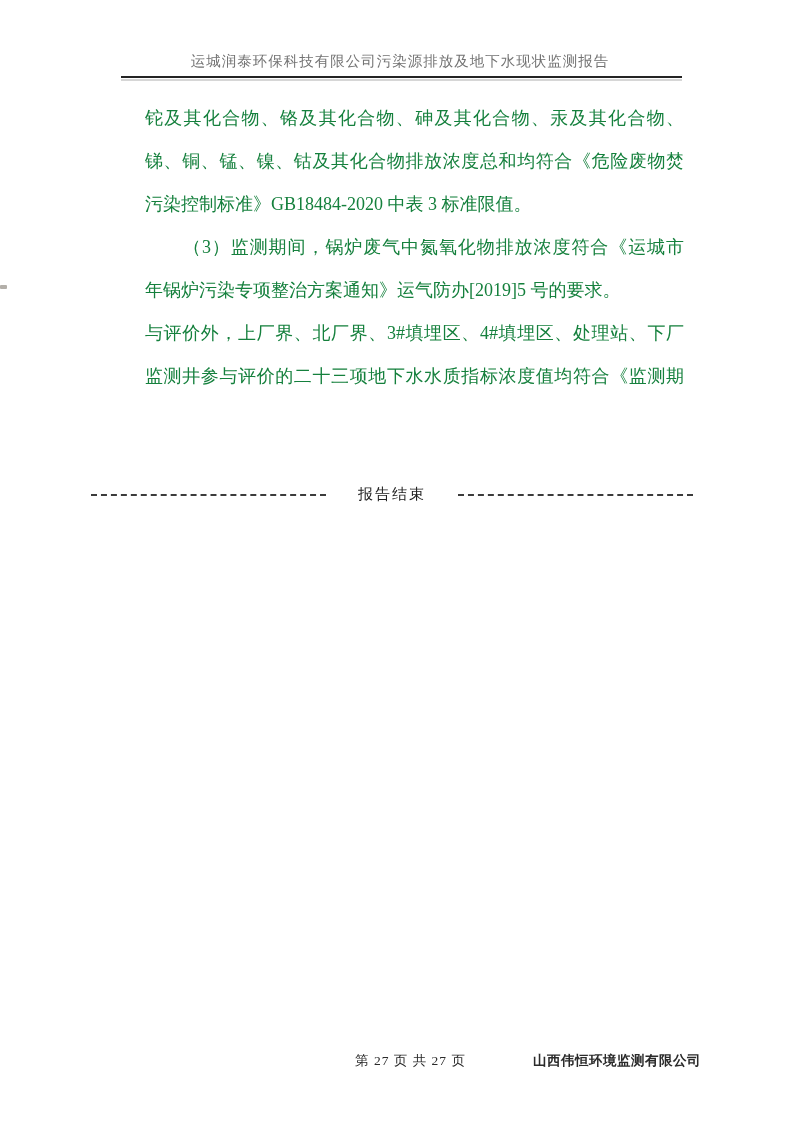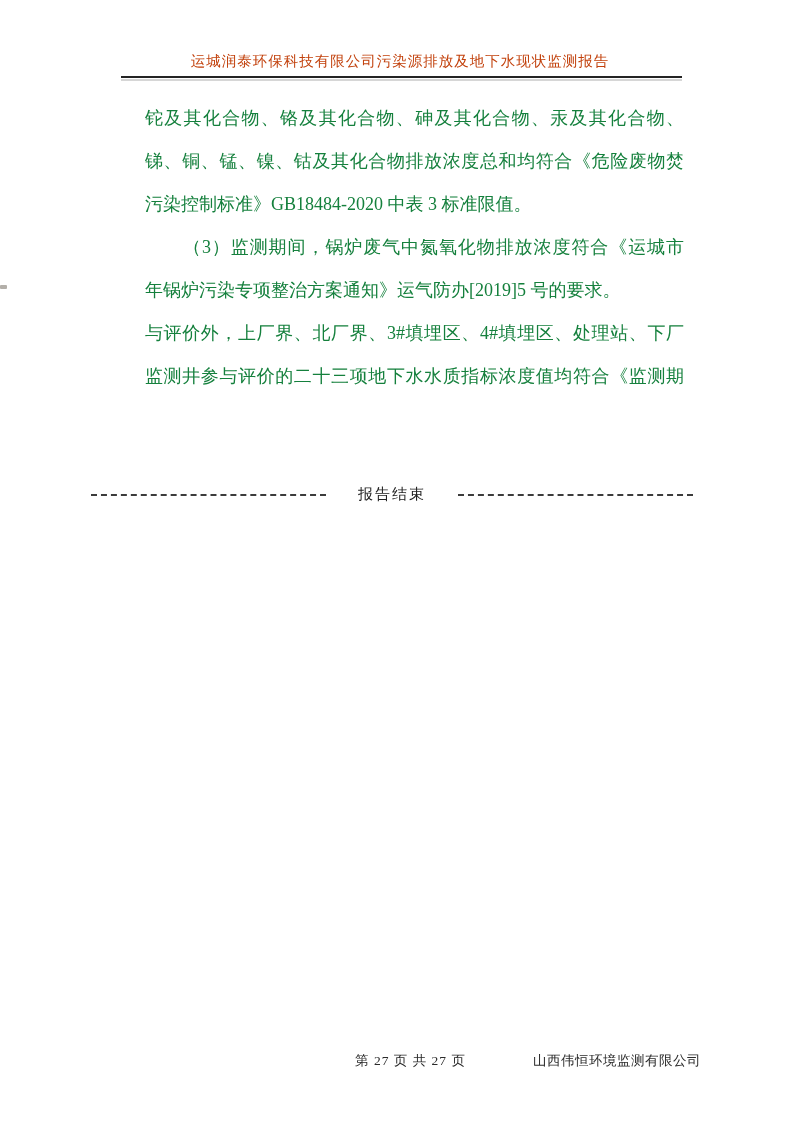--- a/index.html
+++ b/index.html
@@ -16,21 +16,21 @@
   }
   
   .header-title {
     position: absolute;
     top: 52px;
     left: 0;
     width: 100%;
     text-align: center;
     font-size: 14.5px;
     letter-spacing: 1px;
-    color: #c2410c;
+    color: #737373;
   }
   .header-rule {
     position: absolute;
     top: 76px;
     left: 121px;
     width: 561px;
     height: 2px;
     background: #242424;
     box-shadow: 0 3px 0 rgba(90,90,90,.25);
   }
@@ -84,21 +84,21 @@
   .footer {
     position: absolute;
     top: 1052px;
     left: 0;
     width: 100%;
     height: 20px;
     font-size: 13.5px;
     color: #2a2a2a;
   }
   .footer-page { position: absolute; left: 355px; top: 0; letter-spacing: 1px; }
-  .footer-company { position: absolute; left: 533px; top: 0; letter-spacing: 0.5px; }
+  .footer-company { position: absolute; left: 533px; top: 0; letter-spacing: 0.5px; font-weight: bold; }
   
   .scan-artifact {
     position: absolute;
     left: 0px;
     top: 285px;
     width: 7px;
     height: 4px;
     background: #b3afa9;
     border-radius: 1px;
   }

